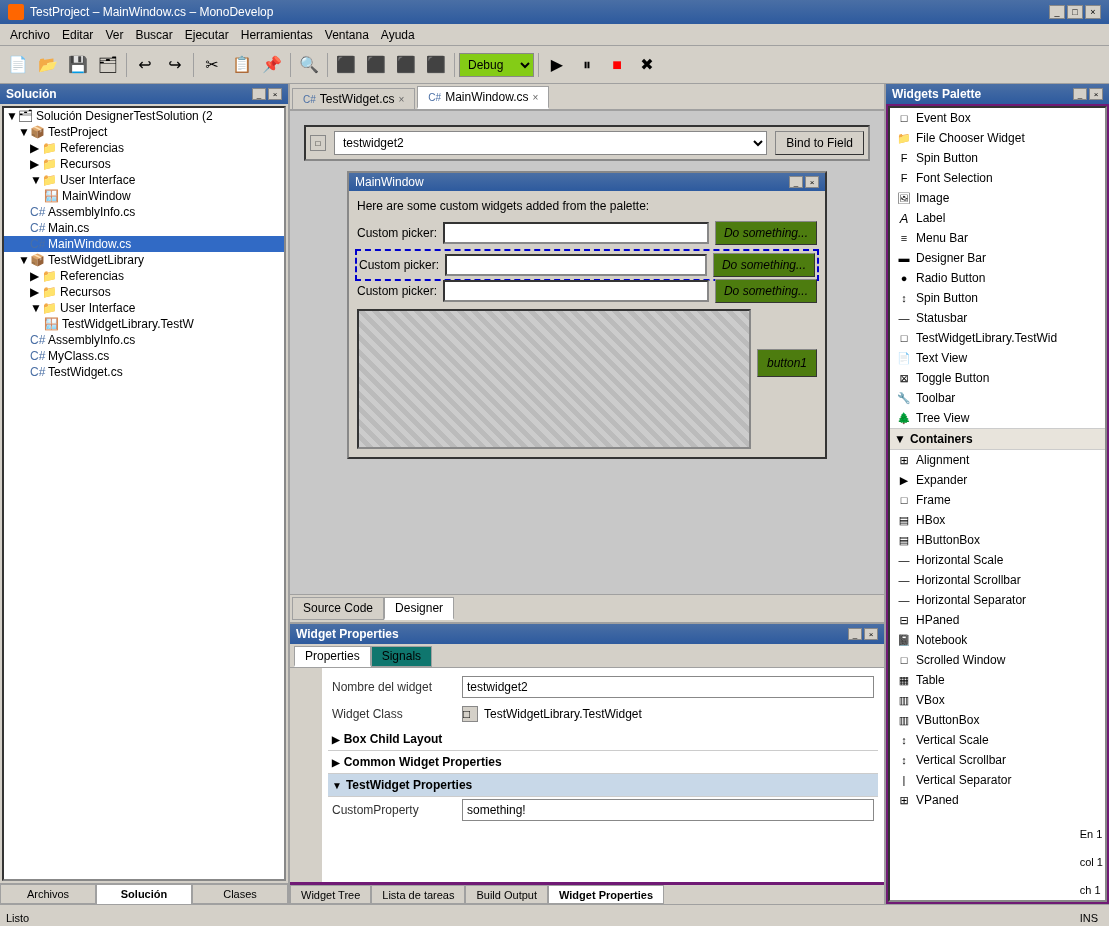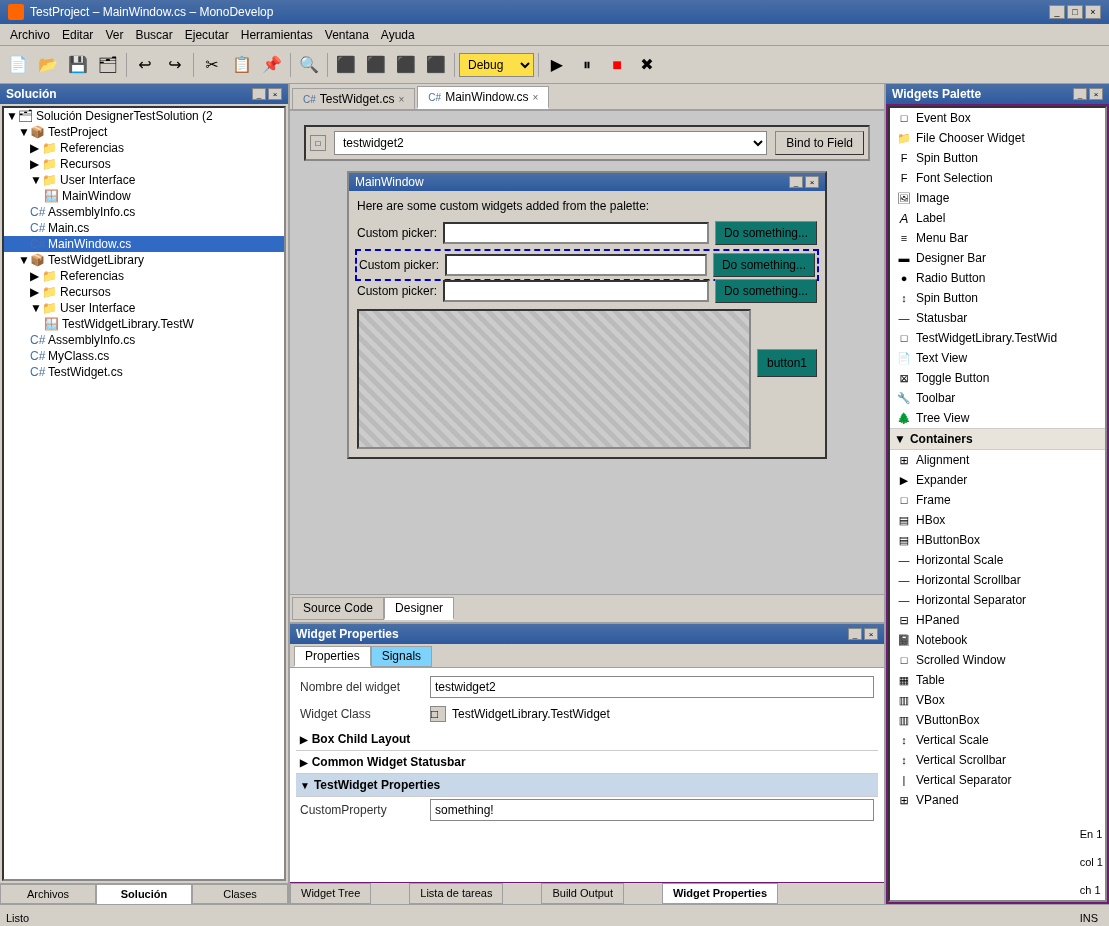--- a/index.html
+++ b/index.html
@@ -13,21 +13,21 @@
     .title-btn { width: 16px; height: 14px; border: 1px solid #888; background: #d4d0c8; cursor: pointer; display: flex; align-items: center; justify-content: center; font-size: 9px; color: #000; }
 
     
     .menu-bar { background: #d4d0c8; border-bottom: 1px solid #a0a0a0; padding: 2px 4px; display: flex; gap: 0; height: 22px; align-items: center; }
     .menu-item { padding: 2px 6px; cursor: pointer; font-size: 12px; }
 
     
     .toolbar { background: #d4d0c8; border-bottom: 1px solid #a0a0a0; padding: 2px 4px; display: flex; align-items: center; gap: 2px; height: 38px; }
     .tb-btn { width: 28px; height: 28px; border: 1px solid transparent; background: transparent; cursor: pointer; display: flex; align-items: center; justify-content: center; font-size: 16px; }
     .tb-sep { width: 1px; height: 24px; background: #a0a0a0; margin: 0 2px; }
-    .tb-combo { height: 24px; border: 1px solid #888; background: #fde047; padding: 0 4px; font-size: 12px; }
+    .tb-combo { height: 24px; border: 1px solid #888; background: #84cc16; padding: 0 4px; font-size: 12px; }
 
     
     .main-layout { display: flex; height: calc(926px - 24px - 22px - 38px - 22px); }
     
     
     .left-panel { width: 290px; background: #d4d0c8; border-right: 2px solid #a0a0a0; display: flex; flex-direction: column; }
     .panel-header { background: linear-gradient(to bottom, #4a6fa5, #2d5a9e); color: white; padding: 3px 6px; display: flex; align-items: center; justify-content: space-between; font-size: 12px; font-weight: bold; }
     .panel-header-btns { display: flex; gap: 2px; }
     .ph-btn { width: 14px; height: 12px; border: 1px solid #888; background: #d4d0c8; cursor: pointer; font-size: 8px; color: #000; display: flex; align-items: center; justify-content: center; }
     .tree-area { flex: 1; overflow-y: auto; background: white; border: 2px inset #888; margin: 2px; }
@@ -55,46 +55,46 @@
     
     .mock-window { background: #d4d0c8; border: 2px outset #888; width: 480px; margin: 10px auto; }
     .mock-titlebar { background: linear-gradient(to bottom, #4a6fa5, #2d5a9e); color: white; padding: 2px 6px; display: flex; align-items: center; justify-content: space-between; }
     .mock-tb-controls { display: flex; gap: 2px; }
     .mock-tb-btn { width: 14px; height: 12px; border: 1px solid #888; background: #d4d0c8; cursor: pointer; font-size: 8px; color: #000; display: flex; align-items: center; justify-content: center; }
     .mock-content { padding: 8px; }
     .mock-text { margin-bottom: 8px; font-size: 12px; }
     .mock-row { display: flex; align-items: center; gap: 6px; margin-bottom: 6px; }
     .mock-label { font-size: 12px; white-space: nowrap; }
     .mock-input { flex: 1; height: 22px; border: 2px inset #888; background: white; }
-    .mock-btn { height: 24px; border: 1px outset #888; background: #0f766e; padding: 0 8px; cursor: pointer; font-size: 12px; white-space: nowrap; }
+    .mock-btn { height: 24px; border: 1px outset #888; background: #4d7c0f; padding: 0 8px; cursor: pointer; font-size: 12px; white-space: nowrap; font-style: italic; }
     .mock-lower { display: flex; gap: 6px; margin-top: 4px; }
     .mock-canvas { flex: 1; height: 140px; background: repeating-linear-gradient(45deg, #ccc, #ccc 5px, #bbb 5px, #bbb 10px); border: 2px inset #888; }
 
     
     .src-tabs { display: flex; background: #d4d0c8; border-top: 1px solid #a0a0a0; padding: 2px; }
     .src-tab { padding: 3px 10px; border: 1px solid #a0a0a0; cursor: pointer; background: #d4d0c8; font-size: 12px; }
     .src-tab.active { background: white; border-bottom: 2px solid white; }
 
     
     .props-panel { background: #d4d0c8; border-top: 2px solid #a0a0a0; display: flex; flex-direction: column; height: 260px; }
     .props-header { background: linear-gradient(to bottom, #4a6fa5, #2d5a9e); color: white; padding: 3px 6px; display: flex; align-items: center; justify-content: space-between; font-size: 12px; font-weight: bold; }
     .props-tabs { display: flex; border-bottom: 1px solid #a0a0a0; padding: 2px 4px 0; }
-    .props-tab { padding: 2px 10px; border: 1px solid #a0a0a0; cursor: pointer; background: #7dd3fc; font-size: 12px; }
+    .props-tab { padding: 2px 10px; border: 1px solid #a0a0a0; cursor: pointer; background: #0f766e; font-size: 12px; }
     .props-tab.active { background: white; border-bottom: 2px solid white; }
-    .props-content { flex: 1; overflow-y: auto; padding: 6px; background: white; }
+    .props-content { flex: 1; overflow-y: auto; padding: 6px; background: white; margin-left: 32px; }
     .prop-row { display: flex; align-items: center; margin-bottom: 4px; padding: 2px 4px; }
     .prop-label { width: 130px; font-size: 12px; color: #333; }
     .prop-value { flex: 1; height: 22px; border: 1px solid #888; background: white; padding: 0 4px; font-size: 12px; }
     .prop-widget-class { display: flex; align-items: center; gap: 6px; flex: 1; }
     .prop-widget-icon { width: 16px; height: 16px; border: 1px solid #888; background: #d4d0c8; }
     .section-header { display: flex; align-items: center; gap: 4px; padding: 4px; cursor: pointer; font-size: 12px; font-weight: bold; border-bottom: 1px solid #ccc; }
     .section-arrow { font-size: 10px; }
 
     
-    .bottom-tabs { display: flex; background: #d4d0c8; border-top: 1px solid #701a75; height: 22px; gap: 38px; }
+    .bottom-tabs { display: flex; background: #d4d0c8; border-top: 3px solid #701a75; height: 22px; }
     .bottom-tab { padding: 3px 10px; border: 1px solid #a0a0a0; cursor: pointer; background: #d4d0c8; font-size: 11px; }
     .bottom-tab.active { background: white; font-weight: bold; }
 
     
     .status-bar { background: #d4d0c8; border-top: 1px solid #a0a0a0; padding: 2px 6px; display: flex; align-items: flex-end; justify-content: space-between; height: 22px; font-size: 11px; }
     .status-right { display: flex; gap: 16px; flex-direction: column; }
 
     
     .right-panel { width: 225px; background: #701a75; border-left: 2px solid #a0a0a0; display: flex; flex-direction: column; }
     .palette-area { flex: 1; overflow-y: auto; background: white; border: 2px inset #888; margin: 2px; }
@@ -395,21 +395,21 @@
           </div>
         </div>
 
         <div class="section-header">
           <span class="section-arrow">▶</span>
           <span>Box Child Layout</span>
         </div>
 
         <div class="section-header">
           <span class="section-arrow">▶</span>
-          <span>Common Widget Statusbar</span>
+          <span>Common Widget Properties</span>
         </div>
 
         <div class="section-header" style="background:#c8d8e8;">
           <span class="section-arrow">▼</span>
           <span>TestWidget Properties</span>
         </div>
 
         <div class="prop-row">
           <span class="prop-label">CustomProperty</span>
           <input class="prop-value" type="text" value="something!" style="">

